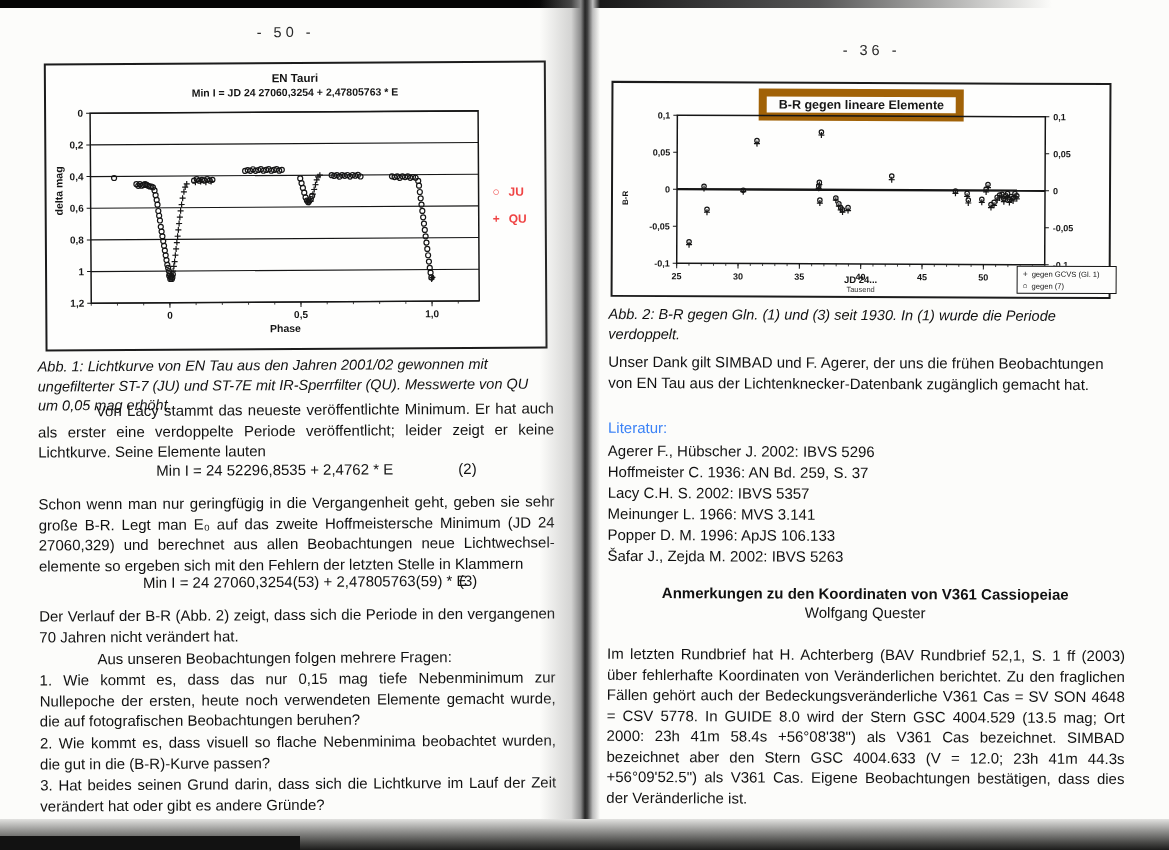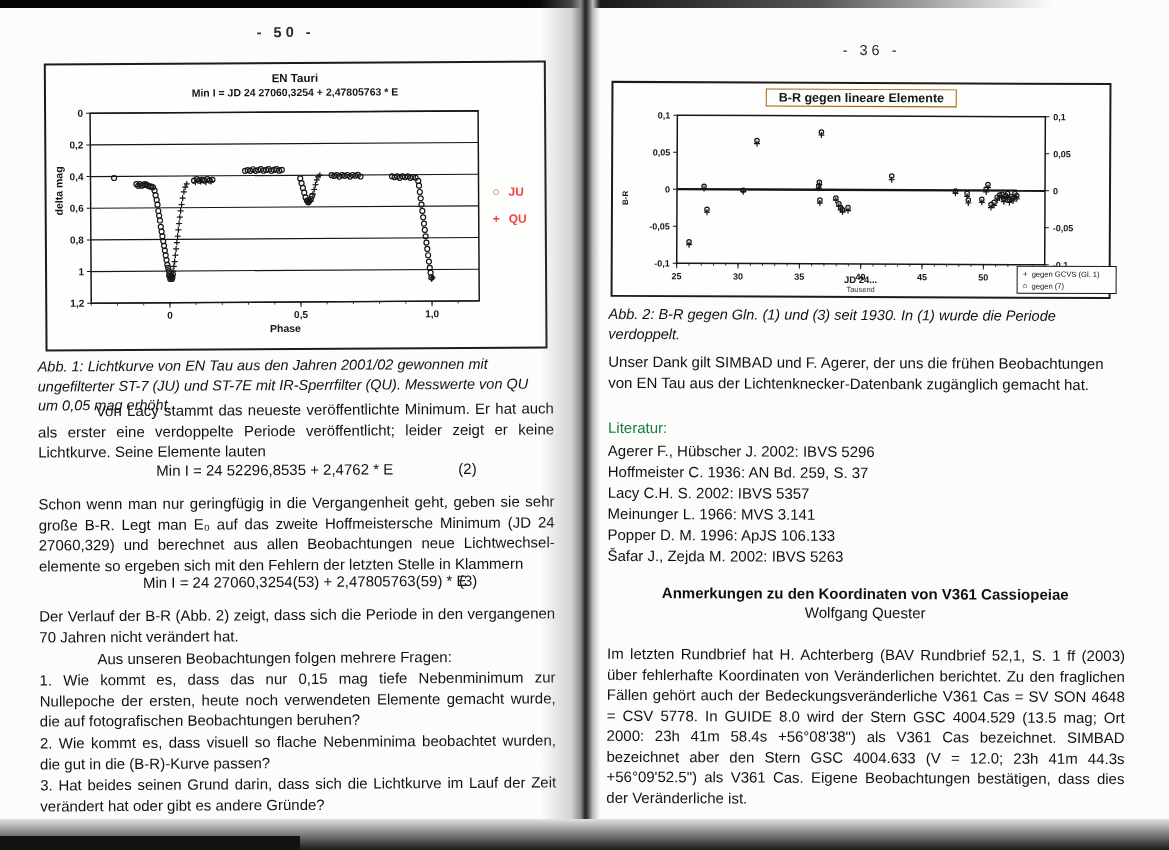--- a/index.html
+++ b/index.html
@@ -2,40 +2,40 @@
 <html><head>
 <meta charset="utf-8">
 <style>
   html,body{margin:0;padding:0;background:#e9e9e6;}
   #scan{position:relative;width:1169px;height:850px;background:#fcfcfa;overflow:hidden;
         font-family:"Liberation Sans",sans-serif;color:#161616;}
   .page{position:absolute;top:0;height:850px;}
   #left-page{left:28px;width:535px;transform:rotate(-0.35deg);}
   #right-page{left:600px;width:540px;transform:rotate(0.25deg);}
   .pageno{position:absolute;text-align:center;font-size:14.5px;letter-spacing:4px;color:#2a2a2a;}
-  #left-page .pageno{left:190px;top:24px;width:140px;font-weight:bold;}
+  #left-page .pageno{left:190px;top:24px;width:140px;}
   #right-page .pageno{left:200px;top:42px;width:140px;}
   .para{position:absolute;font-size:15px;line-height:20.5px;text-align:justify;color:#111;}
   .caption{position:absolute;font-size:14.5px;line-height:19.5px;font-style:italic;color:#111;}
   .indent{text-indent:58px;}
   .eqrow{position:absolute;height:20px;font-size:15px;color:#111;}
   .eqrow .eq{position:absolute;left:118px;white-space:nowrap;}
   .eqrow .eqnum{position:absolute;left:420px;}
-  .lit-head{position:absolute;font-size:15px;color:#15803d;}
+  .lit-head{position:absolute;font-size:15px;color:#3b82f6;}
   #reference-list{position:absolute;font-size:15px;line-height:21px;color:#111;}
   .sect-title{position:absolute;font-size:15px;font-weight:bold;text-align:center;color:#111;}
   .sect-author{position:absolute;font-size:15px;text-align:center;color:#111;}
   
   .chartbox{position:absolute;background:#fefefd;border:2px solid #1c1c1c;}
   #chartbox1{left:18px;top:62px;width:498px;height:284px;}
   #chartbox2{left:10px;top:82px;width:496px;height:212px;}
   .c-title{position:absolute;left:0;width:100%;text-align:center;font-weight:bold;color:#141414;}
   #c1-title{top:8px;font-size:11.5px;}
   #c1-sub{top:22px;font-size:10.5px;}
-  #c2-titlebox{position:absolute;left:50%;transform:translateX(-50%);top:5px;border:1px solid #a16207;
+  #c2-titlebox{position:absolute;left:50%;transform:translateX(-50%);top:5px;border:8px solid #a16207;
                padding:1px 12px;font-weight:bold;font-size:12.5px;white-space:nowrap;background:#fdfdfc;}
   .ylab{position:absolute;font-weight:bold;transform:rotate(-90deg);transform-origin:left top;color:#141414;}
   #c1-ylab{left:6px;top:150px;font-size:10.5px;}
   #c2-ylab{left:8px;top:122px;font-size:8px;}
   #c1-xlab{position:absolute;left:44px;width:388px;top:258px;text-align:center;font-weight:bold;font-size:10.5px;}
   #c2-xlab{position:absolute;left:64px;width:368px;top:190px;text-align:center;font-weight:bold;font-size:9.5px;}
   #c2-xlab-sub{position:absolute;left:64px;width:368px;top:201px;text-align:center;font-size:7.5px;color:#333;}
   svg{position:absolute;left:0;}
   #svg1{top:36px;}
   #svg2{top:0px;}

